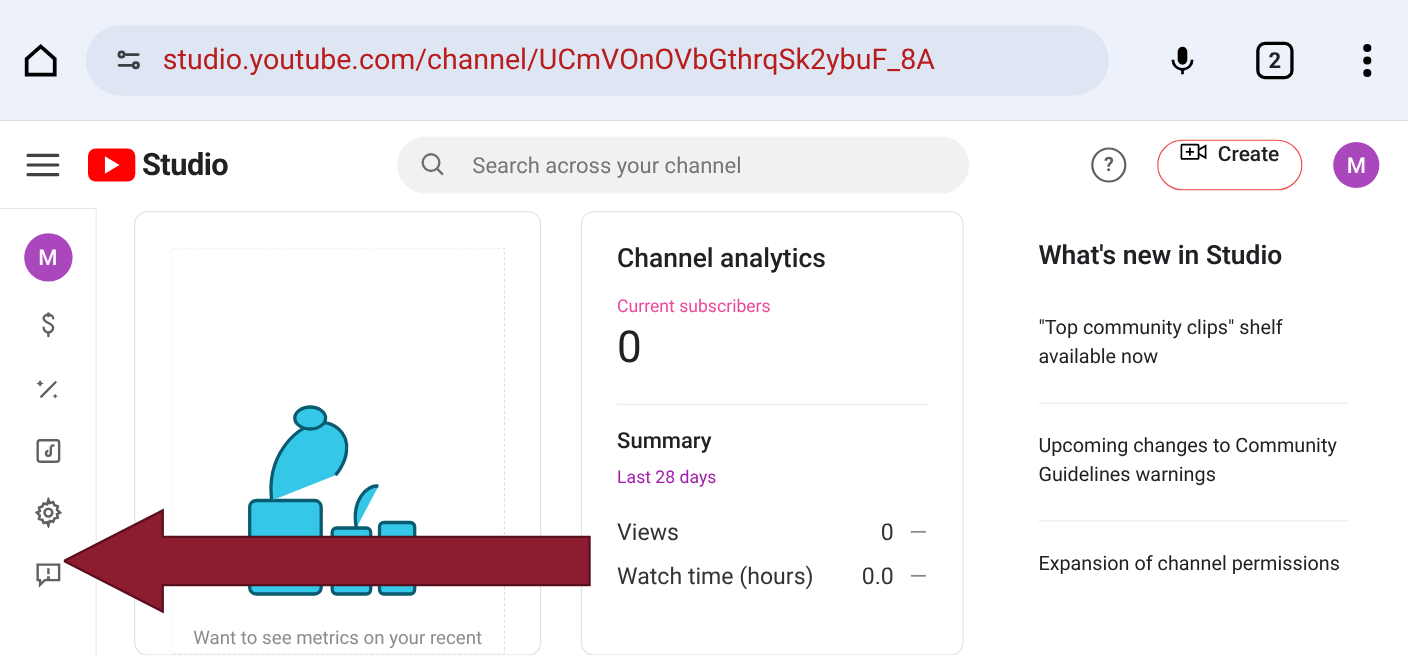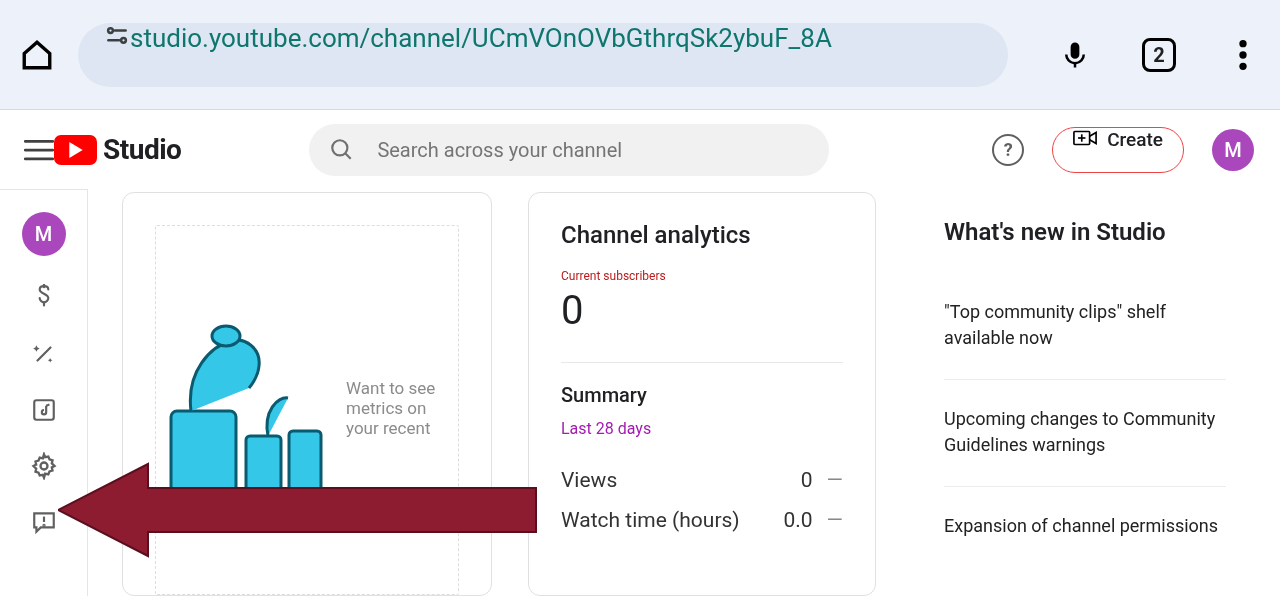--- a/index.html
+++ b/index.html
@@ -25,33 +25,33 @@
 
   
   .chrome-bar{
     height:110px;background:var(--chrome-bg);
     display:flex;align-items:center;padding:0 12px 0 20px;gap:18px;
     border-bottom:1px solid #d6dbe3;
   }
   .omnibox{
     flex:0 0 auto;
     width:930px;height:64px;background:#dde6f2;border-radius:40px;
-    display:flex;align-items:flex-start;padding:0 26px;
-    color:#0f766e;font-size:26px;
+    display:flex;align-items:center;padding:0 26px;gap:18px;
+    color:#b91c1c;font-size:26px;
     margin-left:6px;
   }
   .omni-url{white-space:nowrap}
   .chrome-right{margin-left:auto;display:flex;align-items:center;gap:50px;padding-right:8px}
   .chrome-icon{width:34px;height:34px;display:flex;align-items:center;justify-content:center;color:#000}
   .tabcount{width:34px;height:34px;border:3px solid #000;border-radius:8px;display:flex;align-items:center;justify-content:center;font-weight:700;font-size:20px}
 
   
   .studio-header{
     height:80px;background:#fff;border-bottom:1px solid var(--border);
-    display:flex;align-items:center;padding:0 26px 0 24px;
+    display:flex;align-items:center;padding:0 26px 0 24px;gap:26px;
   }
   .yt-logo{display:flex;align-items:center;gap:6px;font-size:28px;font-weight:700;letter-spacing:-0.5px}
   .yt-play{width:43px;height:30px;background:#ff0000;border-radius:7px;display:inline-flex;align-items:center;justify-content:center}
   .search-box{
     margin-left:128px;flex:0 0 520px;height:52px;background:#f1f1f1;border-radius:30px;
     display:flex;align-items:center;padding:0 16px 0 20px;gap:22px;color:#757575;font-size:20px;
   }
   .studio-right{margin-left:auto;display:flex;align-items:center;gap:28px}
   .help-btn{width:32px;height:32px;border:2px solid #606060;border-radius:50%;display:flex;align-items:center;justify-content:center;color:#606060;font-size:18px;font-weight:700}
   .create-btn{height:46px;border:1px solid #ef4444;border-radius:24px;padding:0 20px;display:flex;align-items:flex-start;gap:10px;font-size:19px;font-weight:500}
@@ -60,37 +60,37 @@
   
   .app-body{position:relative;height:calc(596px - 110px - 80px);display:flex}
   .left-rail{width:88px;border-right:1px solid var(--border);display:flex;flex-direction:column;align-items:center;padding-top:22px;gap:28px}
   .rail-avatar{width:44px;height:44px;border-radius:50%;background:var(--avatar);display:flex;align-items:center;justify-content:center;color:#fff;font-weight:500;font-size:20px}
   .rail-ic{width:28px;height:28px;display:flex;align-items:center;justify-content:center;color:#606060}
 
   .content-scroll{flex:1;overflow:hidden;position:relative;padding:10px 22px 0 34px;display:flex;gap:36px;background:#fff;margin-top:-8px}
 
   .card{background:#fff;border:1px solid var(--card-border);border-radius:12px;padding:0}
   .upload-card{width:370px;height:100%;display:flex;flex-direction:column;align-items:center}
-  .upload-ph{margin:32px 32px 0;flex:1;border:1px dashed #ddd;border-radius:2px;width:calc(100% - 64px);display:flex;flex-direction:row;align-items:center;justify-content:flex-end;padding-bottom:4px;color:#777;font-size:17px}
+  .upload-ph{margin:32px 32px 0;flex:1;border:1px dashed #ddd;border-radius:2px;width:calc(100% - 64px);display:flex;flex-direction:column;align-items:center;justify-content:flex-end;padding-bottom:4px;color:#777;font-size:17px}
   .ph-illust{width:210px;height:215px;border-radius:6px;margin-bottom:20px;display:flex;align-items:flex-end;justify-content:center;}
   .ph-text{opacity:.85}
 
   .analytics-card{width:348px;height:100%;padding:28px 32px 0}
   .analytics-card h2{margin:0 0 20px;font-size:24px;font-weight:500}
-  .subs-label{font-size:12px;color:#b91c1c;margin-bottom:4px}
+  .subs-label{font-size:16px;color:#ec4899;margin-bottom:4px}
   .subs-val{font-size:40px;font-weight:400;margin-bottom:28px}
   .divline{height:1px;background:#e8e8e8;margin:0 0 20px}
   .summary-title{font-size:20px;font-weight:500;margin-bottom:12px}
   .summary-sub{font-size:16px;color:#a21caf;margin-bottom:22px}
   .stat-row{display:flex;align-items:center;justify-content:space-between;padding:8px 0;font-size:21px;color:#333}
   .stat-row .val{margin-left:auto;margin-right:14px;color:#333}
   .stat-row .dash{color:#888}
 
   .news-card{flex:1;padding:26px 32px 0;border:none}
-  .news-card h2{margin:0 0 53px;font-size:24px;font-weight:600}
+  .news-card h2{margin:0 0 40px;font-size:24px;font-weight:600}
   .news-item{padding:0 0 28px;font-size:18px;color:#222;line-height:1.45;border-bottom:1px solid #ececec;margin-bottom:26px}
   .news-item:last-child{border-bottom:none}
 
   
   .big-arrow{
     position:absolute;left:58px;top:458px;width:480px;height:104px;pointer-events:none
   }
 
   
   svg{display:block}

